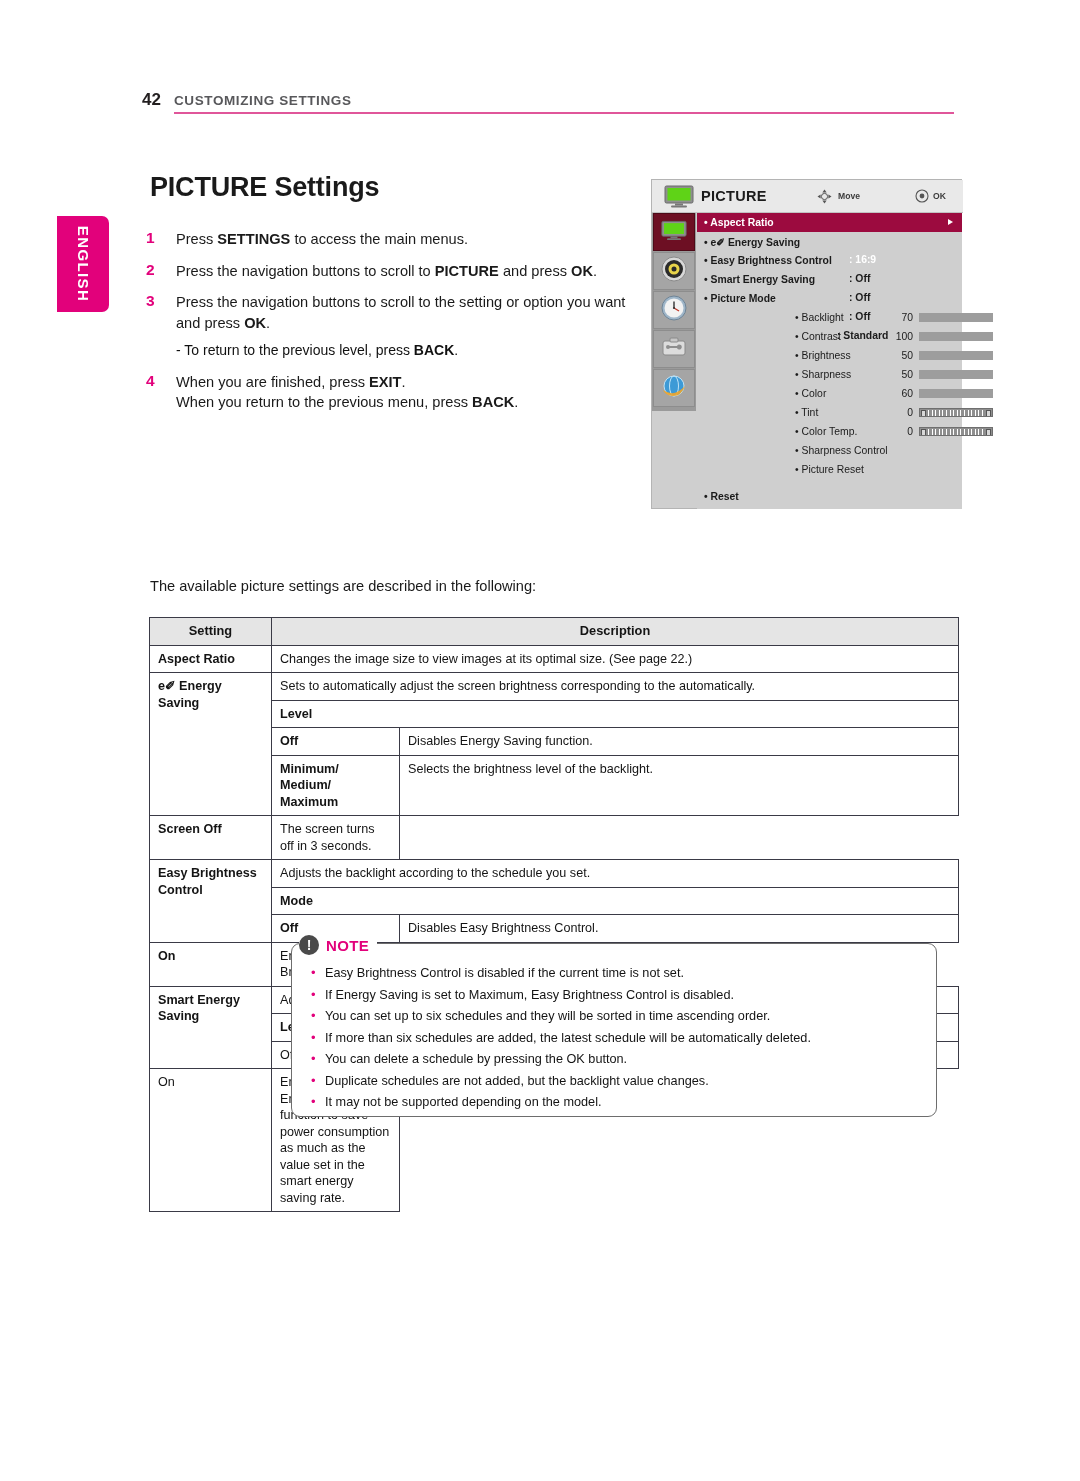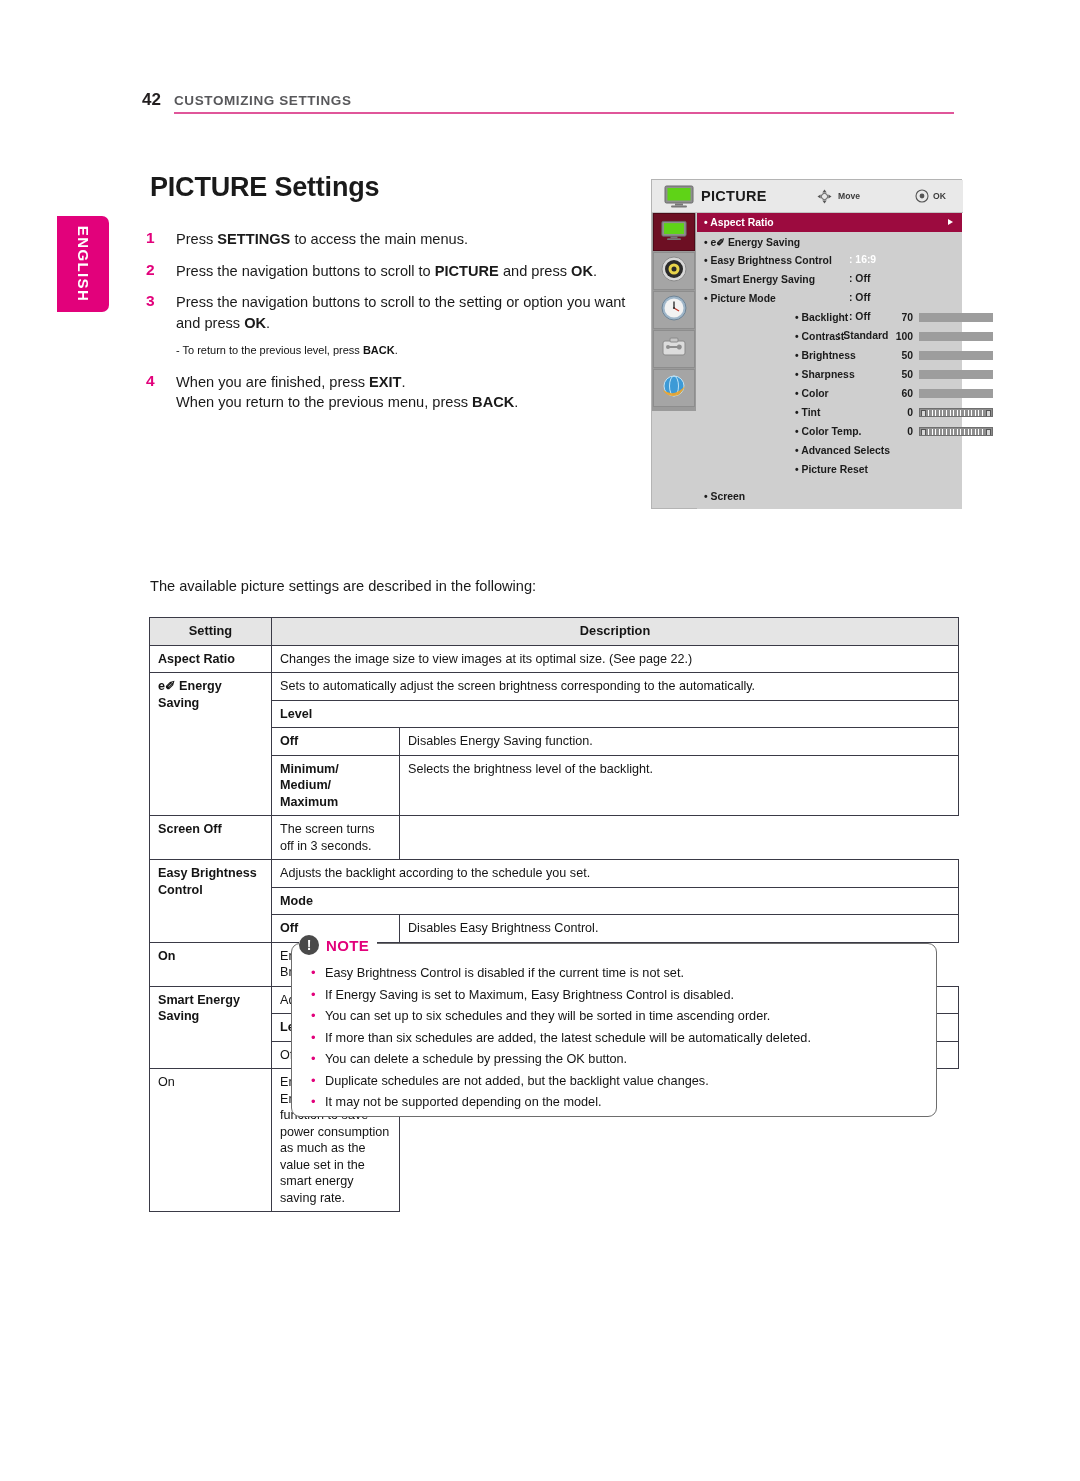--- a/index.html
+++ b/index.html
@@ -51,21 +51,21 @@
 
   
   #steps { position: absolute; left: 146px; top: 229px; width: 500px; }
   .step { position: relative; padding-left: 30px; margin-bottom: 11px; }
   .step .num {
     position: absolute; left: 0; top: 0;
     color: #e2017b; font-size: 15.5px; font-weight: bold;
   }
   .step .txt { font-size: 14.6px; line-height: 20.5px; color: #1a1a1a; }
   .step .txt b { font-weight: bold; }
-  .sub-note { font-size: 11px; line-height: 20.5px; margin-top: 7px; }
+  .sub-note { font-size: 14px; line-height: 20.5px; margin-top: 7px; }
 
   
   #osd {
     position: absolute; left: 651px; top: 179px; width: 311px; height: 330px;
     background: #cfcfcf;
     border: 1px solid #b4b4b4;
   }
   #osd-titlebar {
     position: absolute; left: 0; top: 0; width: 311px; height: 33px;
     background: #e9e9e9;
@@ -117,21 +117,21 @@
   .osd-row .arrow {
     position: absolute; right: 9px; top: 6px;
     width: 0; height: 0;
     border-left: 5px solid #fff; border-top: 3.5px solid transparent;
     border-bottom: 3.5px solid transparent;
   }
   .osd-row.mode .val { left: 140px; }
 
   
   .osd-sub {
-    position: relative; height: 19px; font-size: 10.4px; font-weight: bold; color: #1b1b1b;
+    position: relative; height: 19px; font-size: 10.4px; font-weight: normal; color: #1b1b1b;
   }
   .osd-sub .slbl { position: absolute; left: 98px; top: 4px; }
   .osd-sub .sval { position: absolute; left: 196px; top: 4px; text-align: right; width: 20px; }
   .bar {
     position: absolute; left: 222px; top: 5px; width: 74px; height: 9px;
     background: #9d9d9d;
   }
   .bar .fill { height: 100%; background: #2b2b2b; }
   .ticks {
     position: absolute; left: 222px; top: 5px; width: 74px; height: 9px;
@@ -413,29 +413,29 @@
             <span class="tk" style="left:51.2px"></span>
             <span class="tk" style="left:54.800000000000004px"></span>
             <span class="tk" style="left:58.4px"></span>
             <span class="tk" style="left:62px"></span>
             <span class="tk" style="left:65.6px"></span>
             <span class="cap" style="left:1px"></span>
             <span class="cap" style="right:1px"></span>
           </span>
         </div>
         <div class="osd-sub">
-          <span class="slbl">• Advanced Selects</span>
+          <span class="slbl">• Sharpness Control</span>
           <span class="sval"></span>
         </div>
         <div class="osd-sub">
           <span class="slbl">• Picture Reset</span>
           <span class="sval"></span>
         </div>
       </div>
-    <div class="osd-screen">• Screen</div>
+    <div class="osd-screen">• Reset</div>
   </div>
 </div>
 
 <div id="intro">The available picture settings are described in the following:</div>
 
 <table id="tbl">
   <colgroup>
       <col class="c-setting">
       <col class="c-sub">
       <col>

